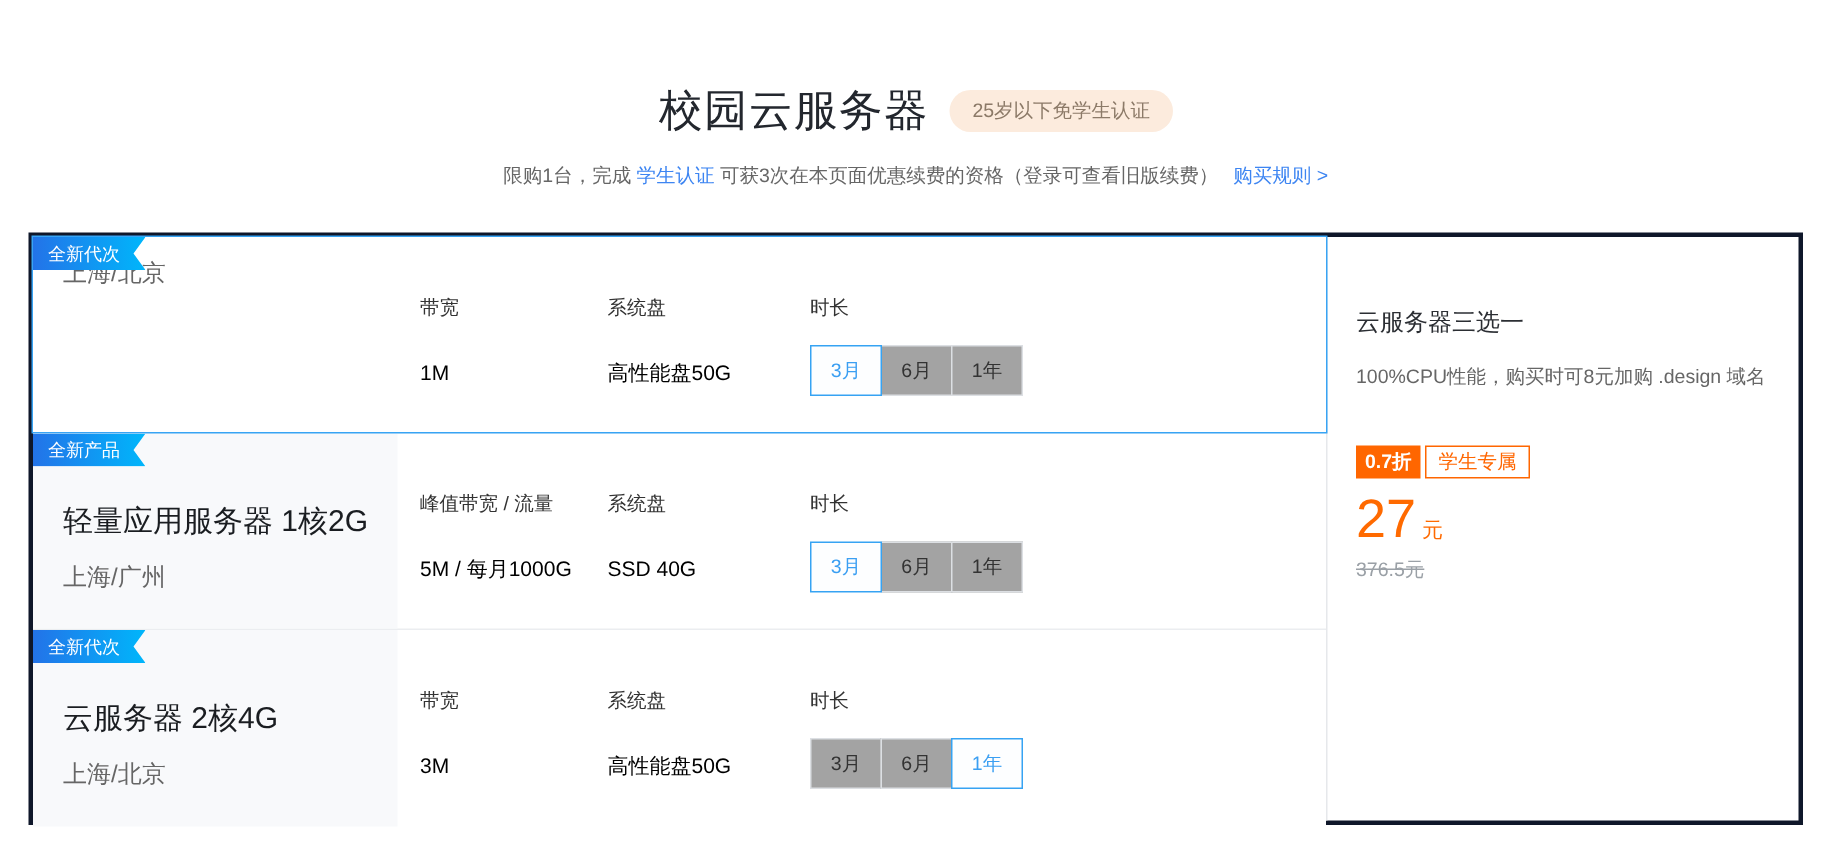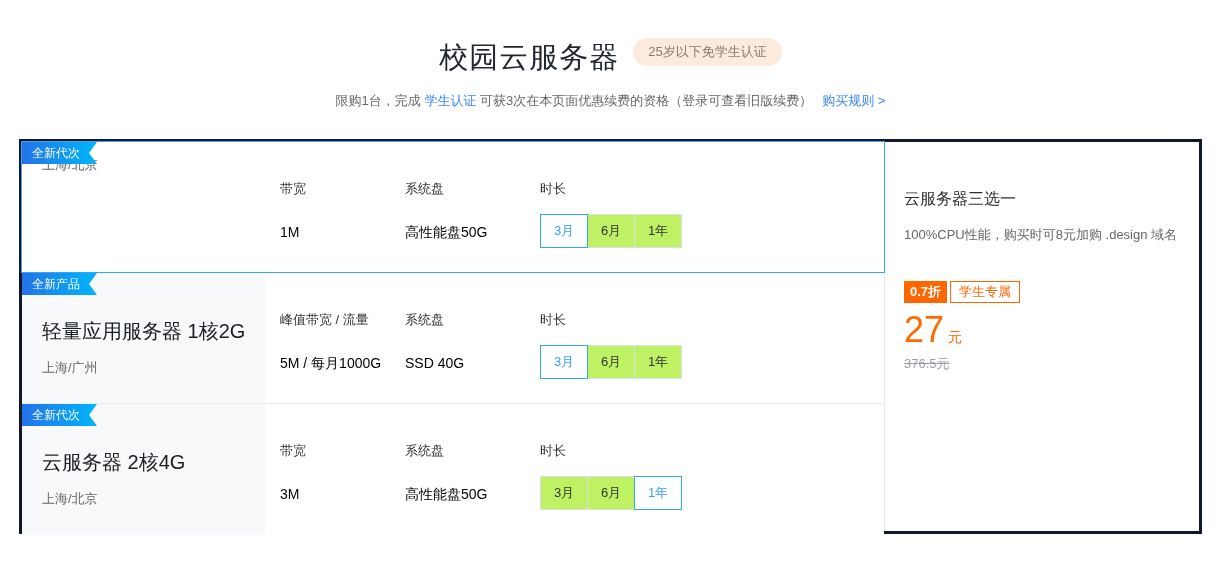--- a/index.html
+++ b/index.html
@@ -4,21 +4,21 @@
 <style>
   * { box-sizing: border-box; }
   html,body { margin:0; padding:0; }
   body {
     width:1221px; height:568px; overflow:hidden;
     background:#ffffff; color:#333;
     font-family:"Liberation Sans","DejaVu Sans",sans-serif;
   }
 
   
-  .header { padding-top:38px; display:flex; justify-content:center; align-items:flex-start; gap:14px; }
+  .header { padding-top:54px; display:flex; justify-content:center; align-items:center; gap:14px; }
   .page-title { font-size:29px; color:#23272e; letter-spacing:1px; }
   .age-badge { background:#fcebdd; color:#8c7a68; font-size:13px; padding:5px 15px; border-radius:15px; }
 
   .subheader { text-align:center; font-size:13px; color:#666; margin-top:14px; }
   .subheader .link { color:#3d85f2; text-decoration:none; cursor:pointer; }
   .rules-link { margin-left:10px;text-align:right; }
 
   
   .main { width:1183px; height:395px; margin:29px auto 0; display:flex; border:3px solid #0f172a; background:#fff; }
   .plan-list { width:874px; border-right:1px solid #e6e8eb; }
@@ -35,32 +35,32 @@
     position:absolute; top:0; left:0; z-index:3; height:22px; line-height:22px;
     padding:0 17px 0 10px; color:#fff; font-size:12px;
     background:linear-gradient(90deg,#2373e8,#00b6fb);
     clip-path:polygon(0 0,100% 0,calc(100% - 8px) 50%,100% 100%,0 100%);
   }
 
   .plan-left { position:absolute; left:0; top:0; bottom:0; width:243px; background:#f8f9fb; }
   .plan-row.selected .plan-left { background:transparent; }
   .plan-name { margin:45px 0 0 20px; font-size:20px; color:#1a1d21; }
   .plan-row.selected .plan-name { color:#5a5f66; }
-  .plan-region { margin:14px 0 0 20px; font-size:13px; color:#666; }
+  .plan-region { margin:14px 0 0 20px; font-size:16px; color:#666; }
 
   .spec-col { position:absolute; top:0; }
   .spec1 { left:258px; width:125px; }
   .spec2 { left:383px; width:135px; }
   .duration-col { left:518px; width:220px; }
   .spec-label { margin-top:38px; font-size:13px; color:#333; }
   .spec-value { margin-top:26px; font-size:14px; color:#000000; }
 
   .btn-group { margin-top:16px; display:flex; }
   .duration-btn {
-    width:48px; height:34px; border:1px solid #dcdfe3; background:#bef264;
+    width:48px; height:34px; border:1px solid #dcdfe3; background:#a3a3a3;
     font-size:13px; color:#333; margin-left:-1px; display:flex; align-items:center; justify-content:center;
     cursor:pointer; position:relative; font-family:inherit; padding:0;
   }
   .duration-btn:first-child { margin-left:0; }
   .duration-btn.selected { border-color:#36a3f3; color:#3b9ff2; background:#fdfeff; z-index:1; }
 
   
   .summary { flex:1; position:relative; padding:47px 20px 0 19px; }
   .summary-title { font-size:16px; color:#2b2e33; }
   .summary-desc { margin-top:13px; font-size:13px; color:#666; line-height:1.85; width:275px; }

